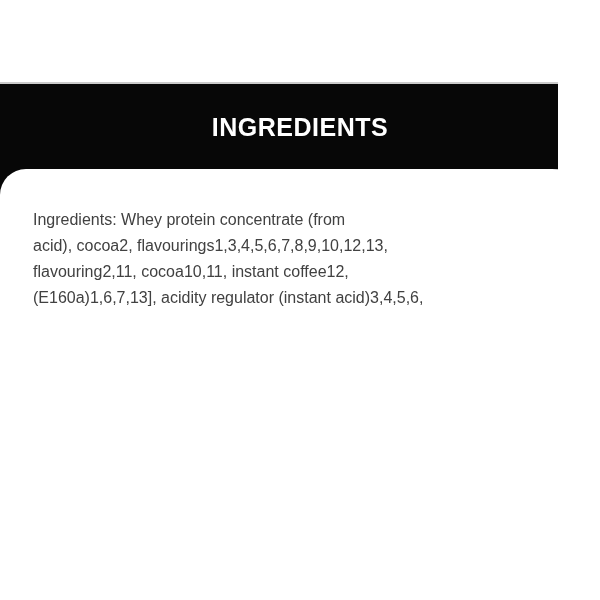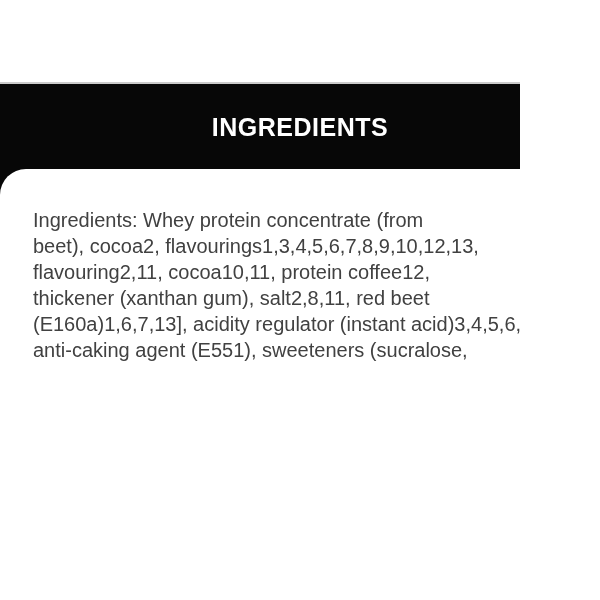--- a/index.html
+++ b/index.html
@@ -7,20 +7,21 @@
     padding: 0;
     background: #ffffff;
     font-family: "Liberation Sans", sans-serif;
   }
   .screen {
     position: relative;
     width: 520px;
     height: 600px;
     background: #ffffff;
     overflow: hidden;
+    padding-left: 38px;
   }
   .header-band {
     position: absolute;
     top: 82px;
     left: 0;
     width: 600px;
     height: 150px;
     background: #070707;
     border-top: 2px solid #cbcbcb;
     box-sizing: border-box;
@@ -49,42 +50,40 @@
     height: 431px;
     background: #ffffff;
     border-radius: 26px 48px 0 0;
   }
   .ingredients-paragraph {
     position: absolute;
     top: 38px;
     left: 33px;
     right: 20px;
     color: #414141;
-    font-size: 20px;
+    font-size: 16px;
     line-height: 26px;
   }
   .ingredient-line {
     white-space: nowrap;
   }
 </style>
 </head>
 <body>
 
 <div class="screen">
 
   <div class="header-band"></div>
 
   <div class="header-title-wrap">
     <div class="header-title">INGREDIENTS</div>
   </div>
 
   <div class="card">
     <div class="ingredients-paragraph">
       <div class="ingredient-line">Ingredients: Whey protein concentrate (from</div>
-      <div class="ingredient-line">beet), cocoa2, flavourings1,3,4,5,6,7,8,9,10,12,13,</div>
-      <div class="ingredient-line">flavouring2,11, cocoa10,11, protein coffee12,</div>
-      <div class="ingredient-line">thickener (xanthan gum), salt2,8,11, red beet</div>
+      <div class="ingredient-line">acid), cocoa2, flavourings1,3,4,5,6,7,8,9,10,12,13,</div>
+      <div class="ingredient-line">flavouring2,11, cocoa10,11, instant coffee12,</div>
       <div class="ingredient-line">(E160a)1,6,7,13], acidity regulator (instant acid)3,4,5,6,</div>
-      <div class="ingredient-line">anti-caking agent (E551), sweeteners (sucralose,</div>
     </div>
   </div>
 
 </div>
 
 </body></html>

